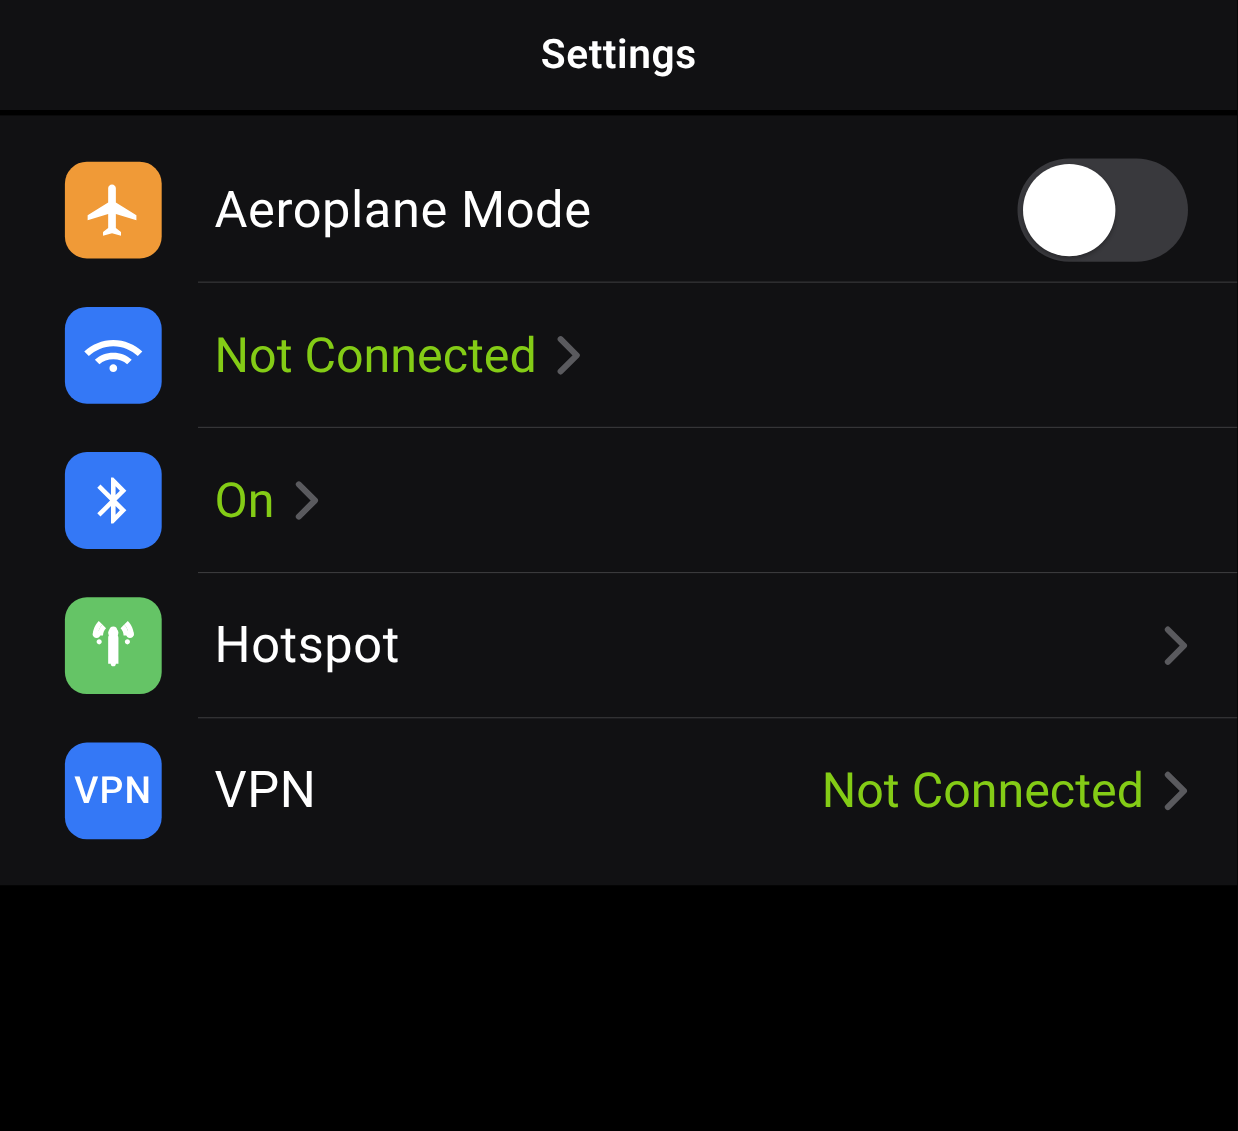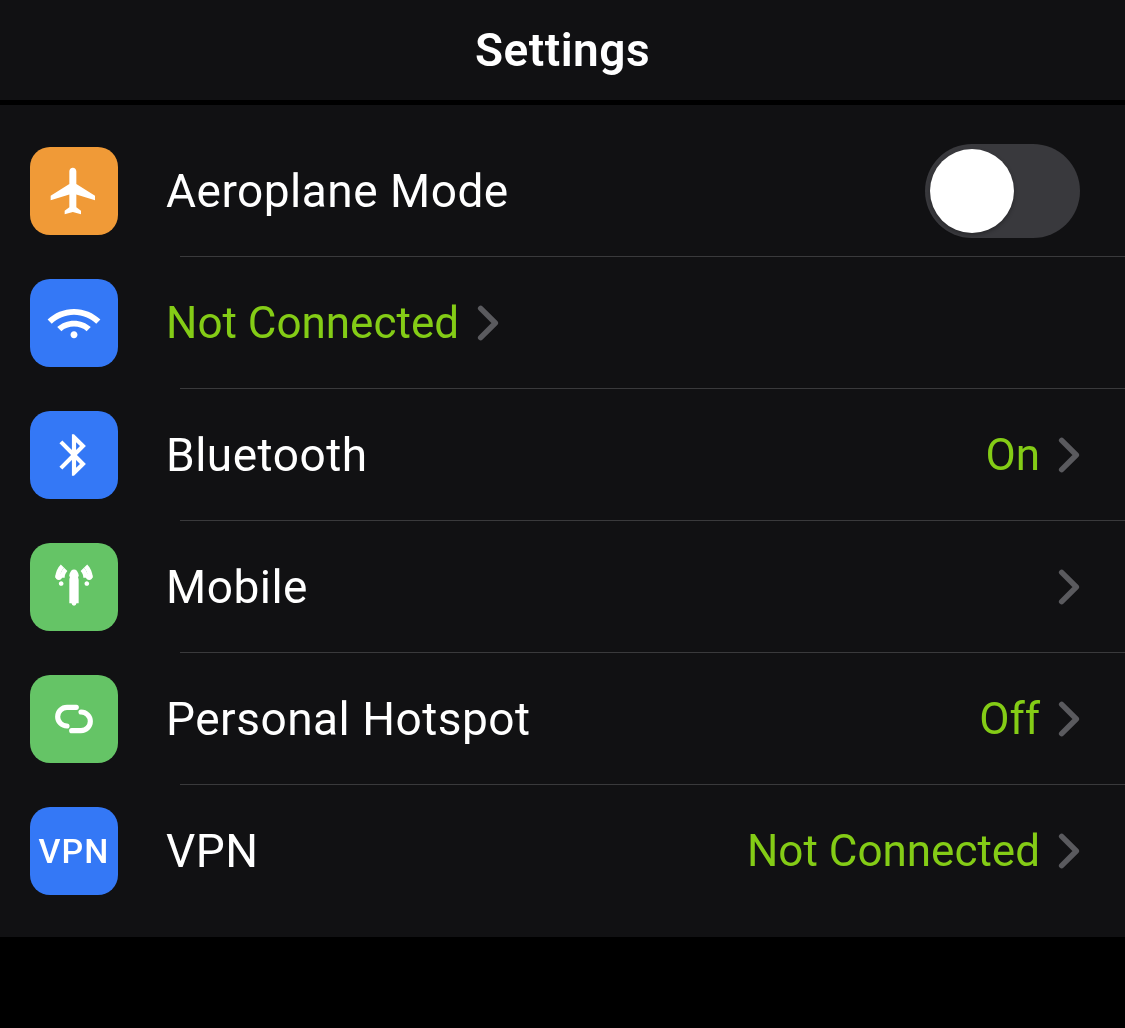--- a/index.html
+++ b/index.html
@@ -14,36 +14,36 @@
   .header {
     width: 100%;
     height: 105px;
     background: #111113;
     display: flex;
     align-items: center;
     justify-content: center;
     border-bottom: 5px solid #000;
   }
   .header-title {
-    font-size: 46px;
+    font-size: 37px;
     font-weight: 600;
     color: #fff;
     letter-spacing: 0.5px;
   }
   .list {
     width: 100%;
     background: #111113;
     padding-top: 20px;
     padding-bottom: 20px;
   }
   .row {
     display: flex;
     align-items: center;
     height: 132px;
-    padding-left: 30px;
+    padding-left: 59px;
     padding-right: 45px;
     position: relative;
   }
   .row-divider {
     position: absolute;
     left: 180px;
     right: 0;
     bottom: 0;
     height: 1px;
     background: #3a3a3c;
@@ -146,21 +146,20 @@
     </div>
     <div class="row-divider"></div>
   </div>
 
   <div class="row">
     <div class="icon-box icon-blue">
       <svg width="50" height="60" viewBox="0 0 24 24" fill="#fff">
         <path d="M17.71 7.71 12 2h-1v7.59L6.41 5 5 6.41 10.59 12 5 17.59 6.41 19 11 14.41V22h1l5.71-5.71L13.41 12l4.3-4.29zM13 5.83l1.88 1.88L13 9.59V5.83zm1.88 10.46L13 18.17v-3.76l1.88 1.88z"></path>
       </svg>
     </div>
-    <div class="row-label">Bluetooth</div>
     <div class="row-value">On</div>
     <div class="chevron">
       <svg width="22" height="38" viewBox="0 0 12 20" fill="none" stroke="#5a5a5e" stroke-width="3" stroke-linecap="round" stroke-linejoin="round">
           <polyline points="2,2 10,10 2,18"></polyline>
         </svg>
     </div>
     <div class="row-divider"></div>
   </div>
 
   <div class="row">
@@ -176,46 +175,30 @@
 
         <g transform="translate(0,0)">
           <rect x="11" y="8" width="2" height="12" rx="1"></rect>
           <circle cx="12" cy="7" r="2"></circle>
           <path d="M7.05 4.05 5.64 2.64C3.42 4.86 2 7.81 2 11h2c0-2.62 1.13-4.98 2.93-6.64L7.05 4.05zm9.9 0 .12.31C18.87 6.02 20 8.38 20 11h2c0-3.19-1.42-6.14-3.64-8.36l-1.41 1.41z" opacity="0"></path>
           <path d="M6 8c0-1.66.67-3.16 1.76-4.24L6.34 2.34C4.9 3.78 4 5.78 4 8h2zm12 0h2c0-2.22-.9-4.22-2.34-5.66l-1.41 1.41C17.33 4.84 18 6.34 18 8z" fill="#fff"></path>
           <path d="M8 8c0-1.1.45-2.1 1.17-2.83L7.76 3.76C6.67 4.84 6 6.34 6 8h2zm8 0h2c0-1.66-.67-3.16-1.76-4.24l-1.41 1.41C15.55 5.9 16 6.9 16 8z" fill="#fff"></path>
         </g>
       </svg>
     </div>
-    <div class="row-label">Mobile</div>
+    <div class="row-label">Hotspot</div>
     <div class="row-value"></div>
     <div class="chevron">
       <svg width="22" height="38" viewBox="0 0 12 20" fill="none" stroke="#5a5a5e" stroke-width="3" stroke-linecap="round" stroke-linejoin="round">
           <polyline points="2,2 10,10 2,18"></polyline>
         </svg>
     </div>
     <div class="row-divider"></div>
   </div>
 
-  <div class="row">
-    <div class="icon-box icon-green">
-      <svg width="56" height="56" viewBox="0 0 24 24" fill="none" stroke="#fff" stroke-width="2.2" stroke-linecap="round">
-        <path d="M9 15a4 4 0 0 1 0-8h4"></path>
-        <path d="M15 9a4 4 0 0 1 0 8h-4"></path>
-      </svg>
-    </div>
-    <div class="row-label">Personal Hotspot</div>
-    <div class="row-value">Off</div>
-    <div class="chevron">
-      <svg width="22" height="38" viewBox="0 0 12 20" fill="none" stroke="#5a5a5e" stroke-width="3" stroke-linecap="round" stroke-linejoin="round">
-          <polyline points="2,2 10,10 2,18"></polyline>
-        </svg>
-    </div>
-    <div class="row-divider"></div>
-  </div>
 
   <div class="row">
     <div class="icon-box icon-blue">
       <span class="vpn-text">VPN</span>
     </div>
     <div class="row-label">VPN</div>
     <div class="row-value">Not Connected</div>
     <div class="chevron">
       <svg width="22" height="38" viewBox="0 0 12 20" fill="none" stroke="#5a5a5e" stroke-width="3" stroke-linecap="round" stroke-linejoin="round">
           <polyline points="2,2 10,10 2,18"></polyline>

